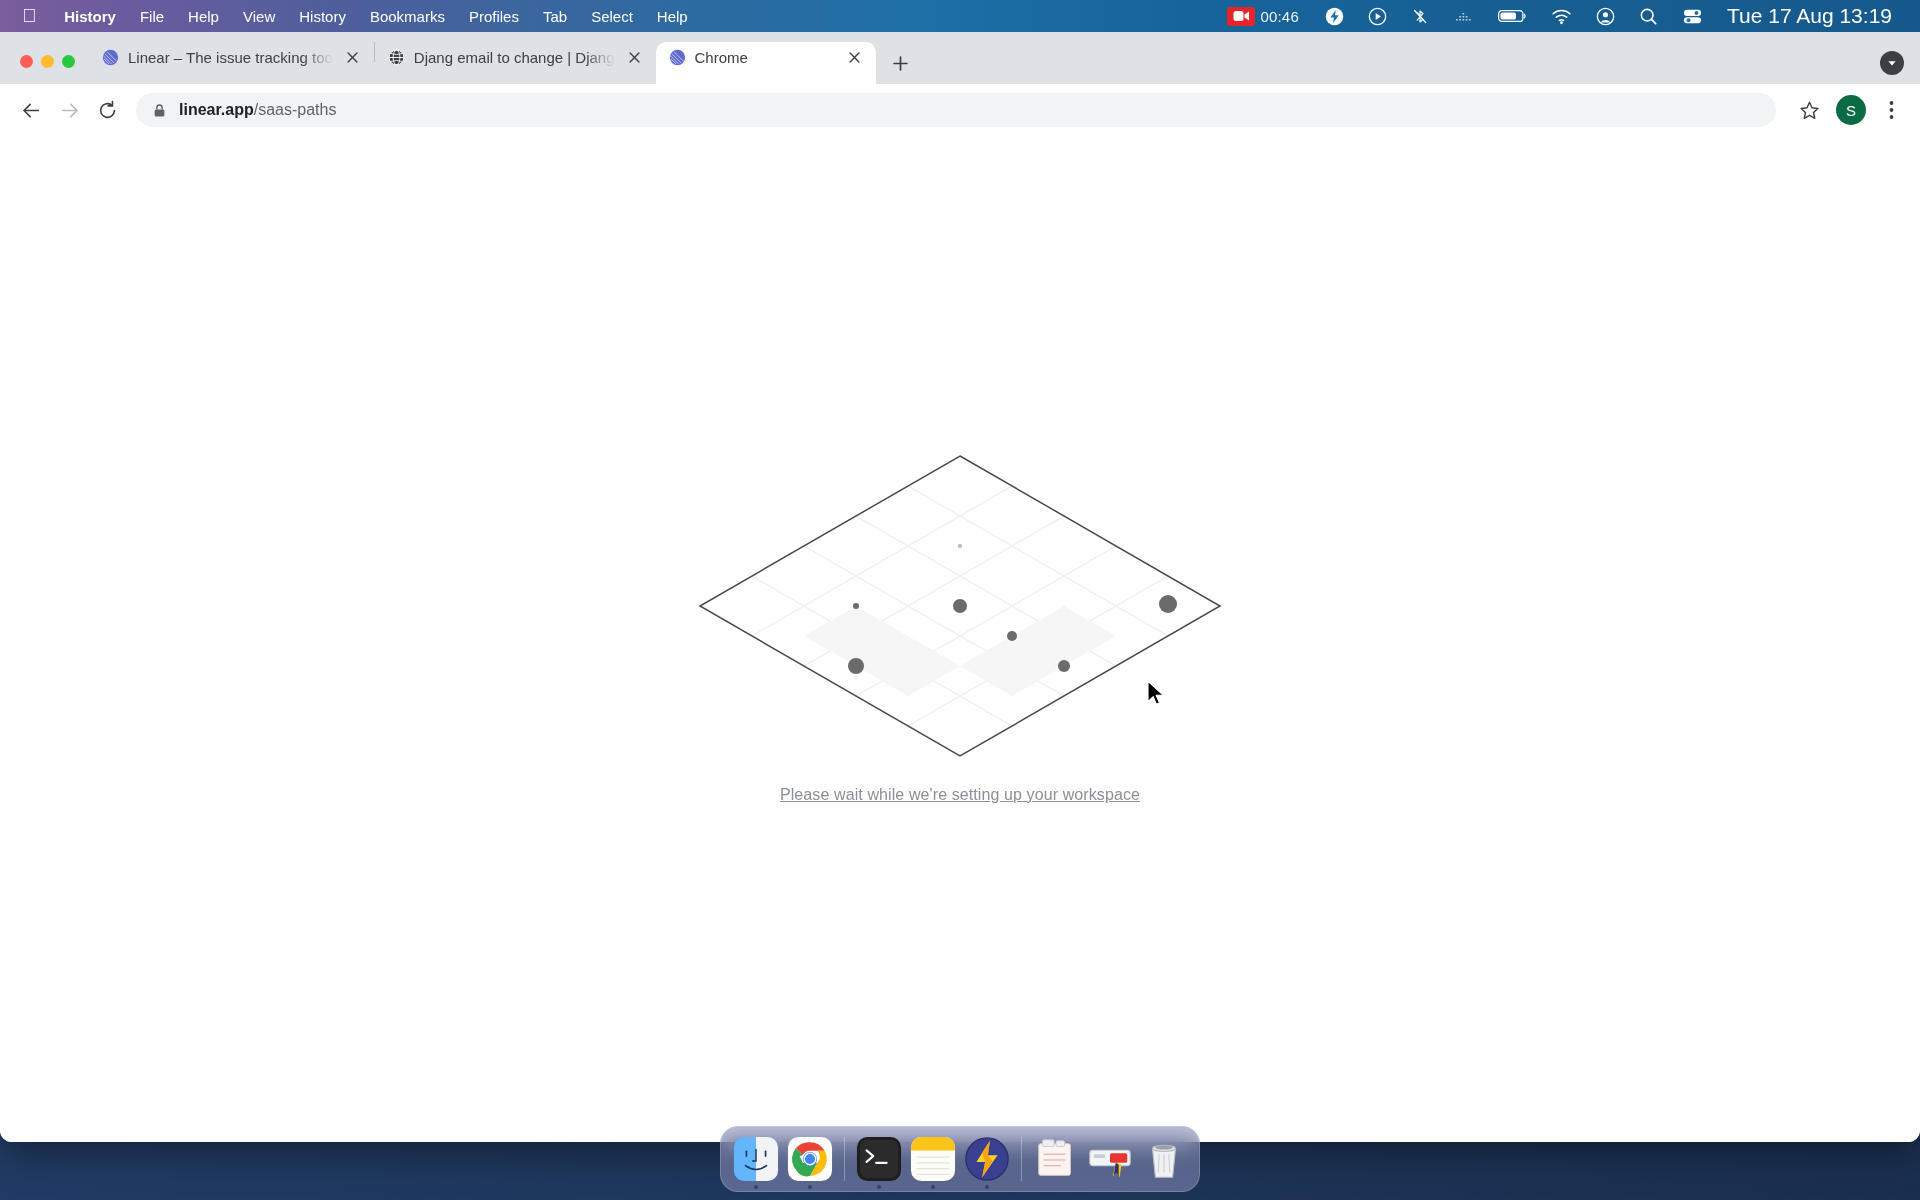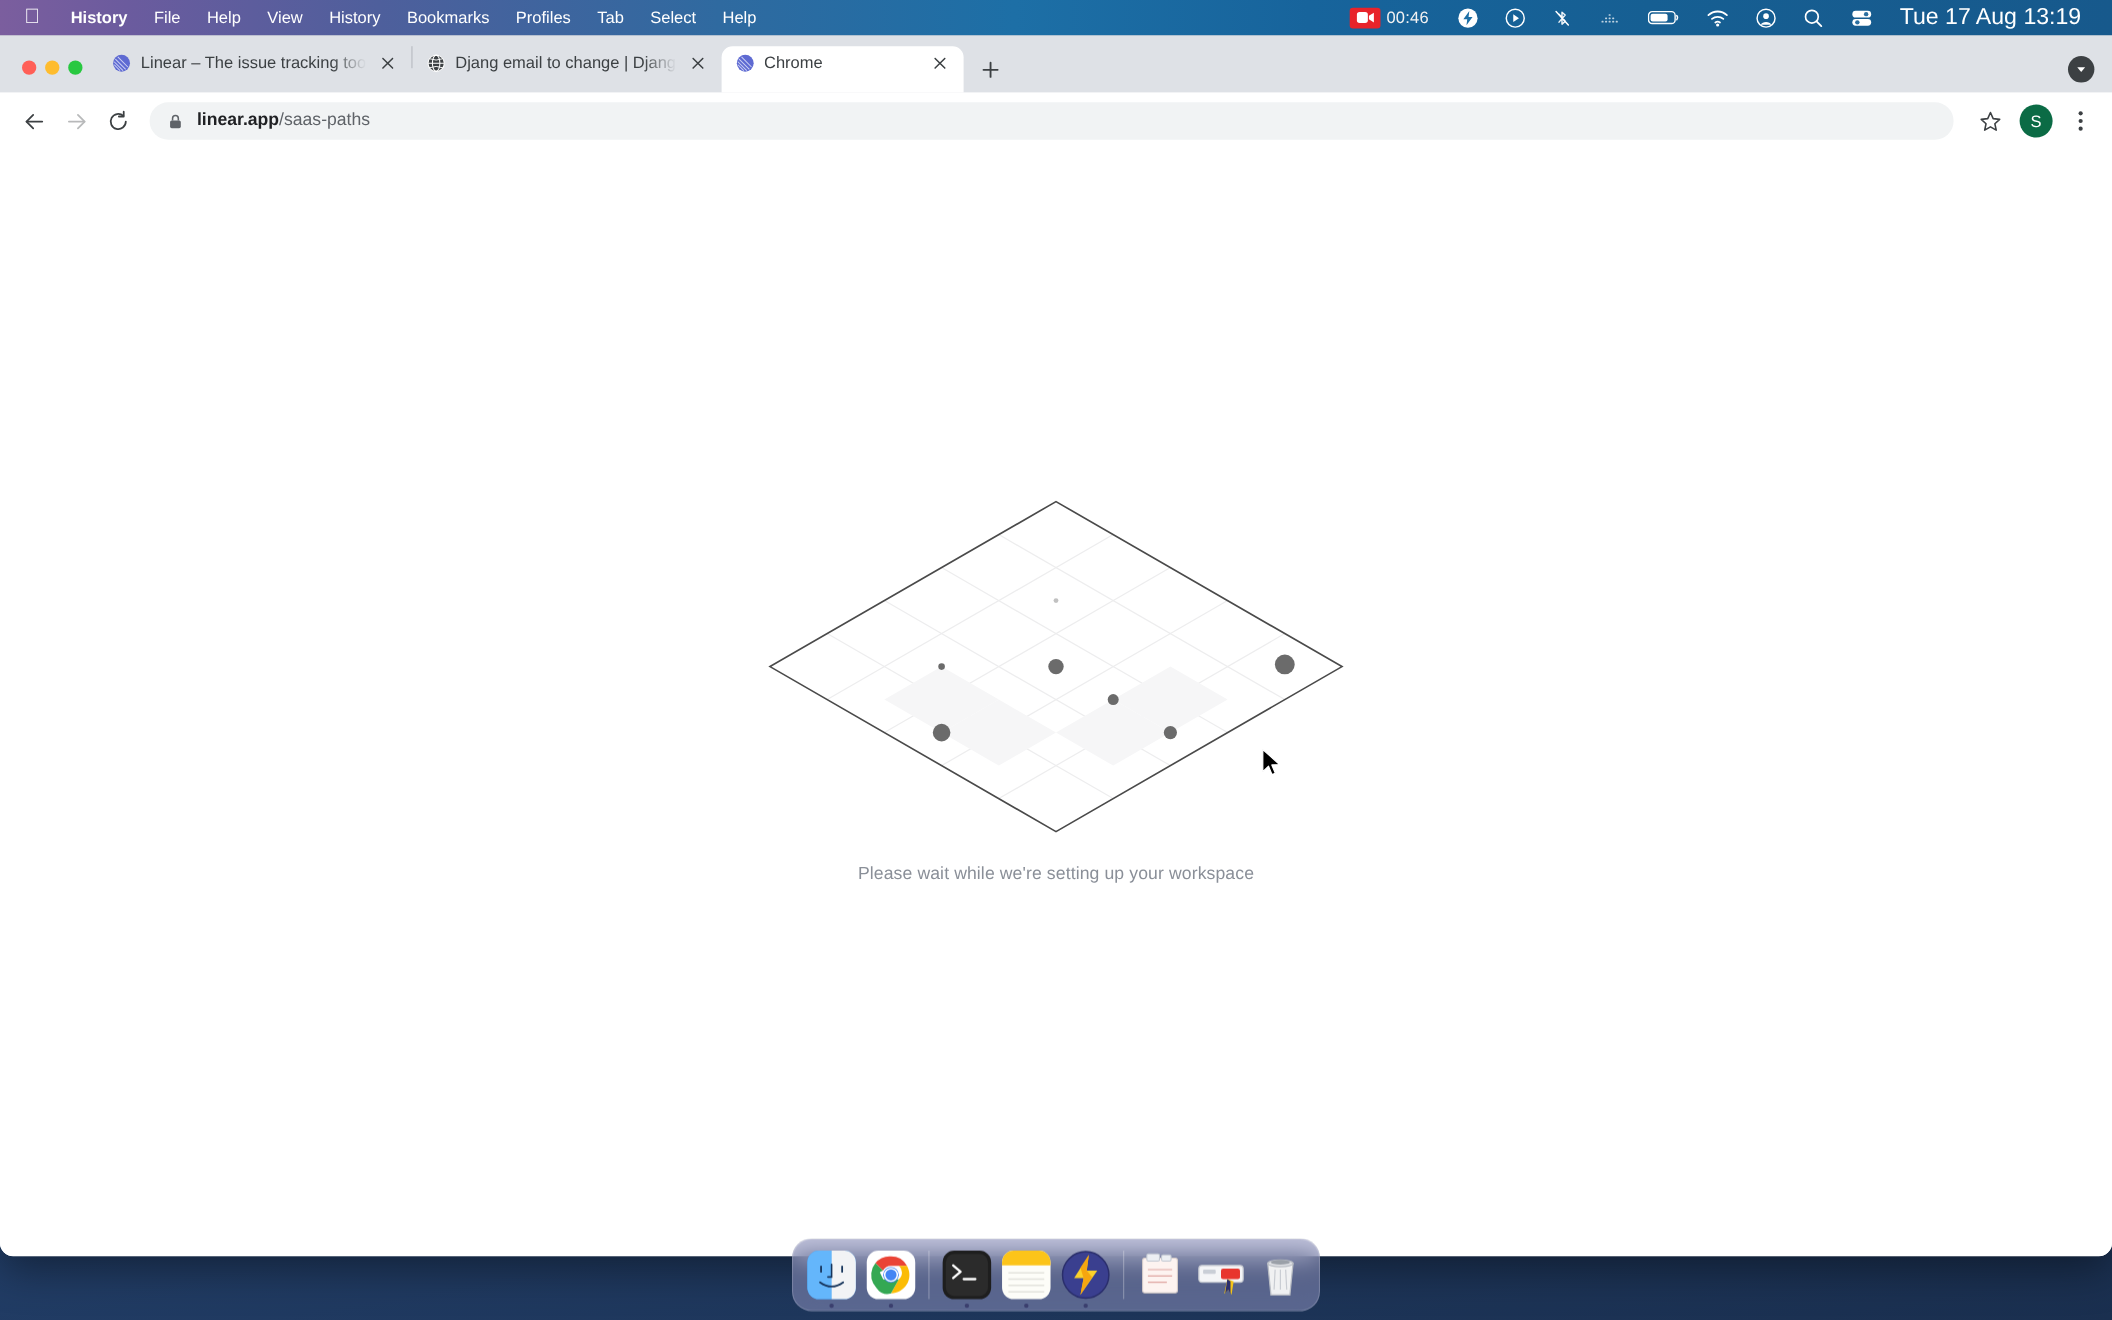--- a/index.html
+++ b/index.html
@@ -120,21 +120,21 @@
   #page {
     height:1006px; background:#fff; position:relative;
     display:flex; flex-direction:column; align-items:center; justify-content:flex-start;
   }
   #loader-wrap {
     position:absolute; left:50%; top:310px; transform:translateX(-50%);
     display:flex; flex-direction:column; align-items:center;
   }
   #iso-grid { display:block; }
   #loading-text {
-    margin-top:20px; font-size:16px; color:#8a8f98; letter-spacing:.1px;
+    margin-top:20px; font-size:16px; color:#8a8f98; letter-spacing:.1px;text-decoration:underline;
   }
 
   
   #cursor { position:absolute; left:1146px; top:544px; z-index:90; pointer-events:none; }
 
   
   #dock {
     position:absolute; left:50%; transform:translateX(-50%);
     bottom:8px; height:66px;
     background:rgba(140,143,190,.55);

